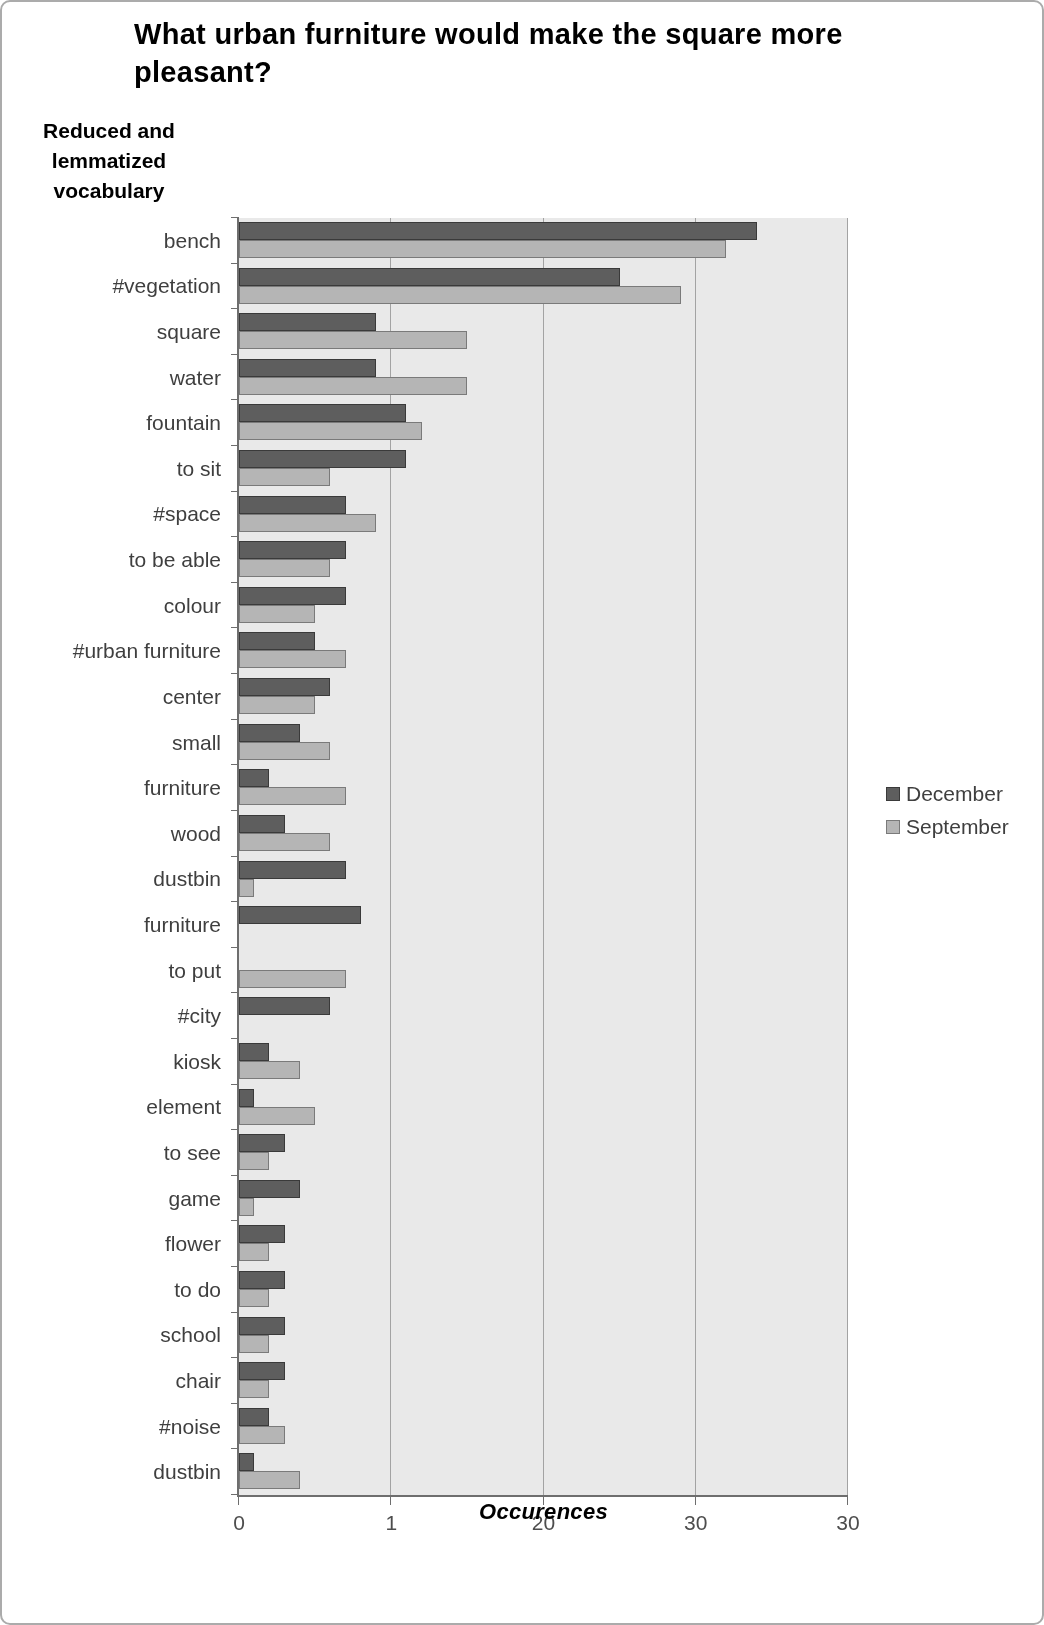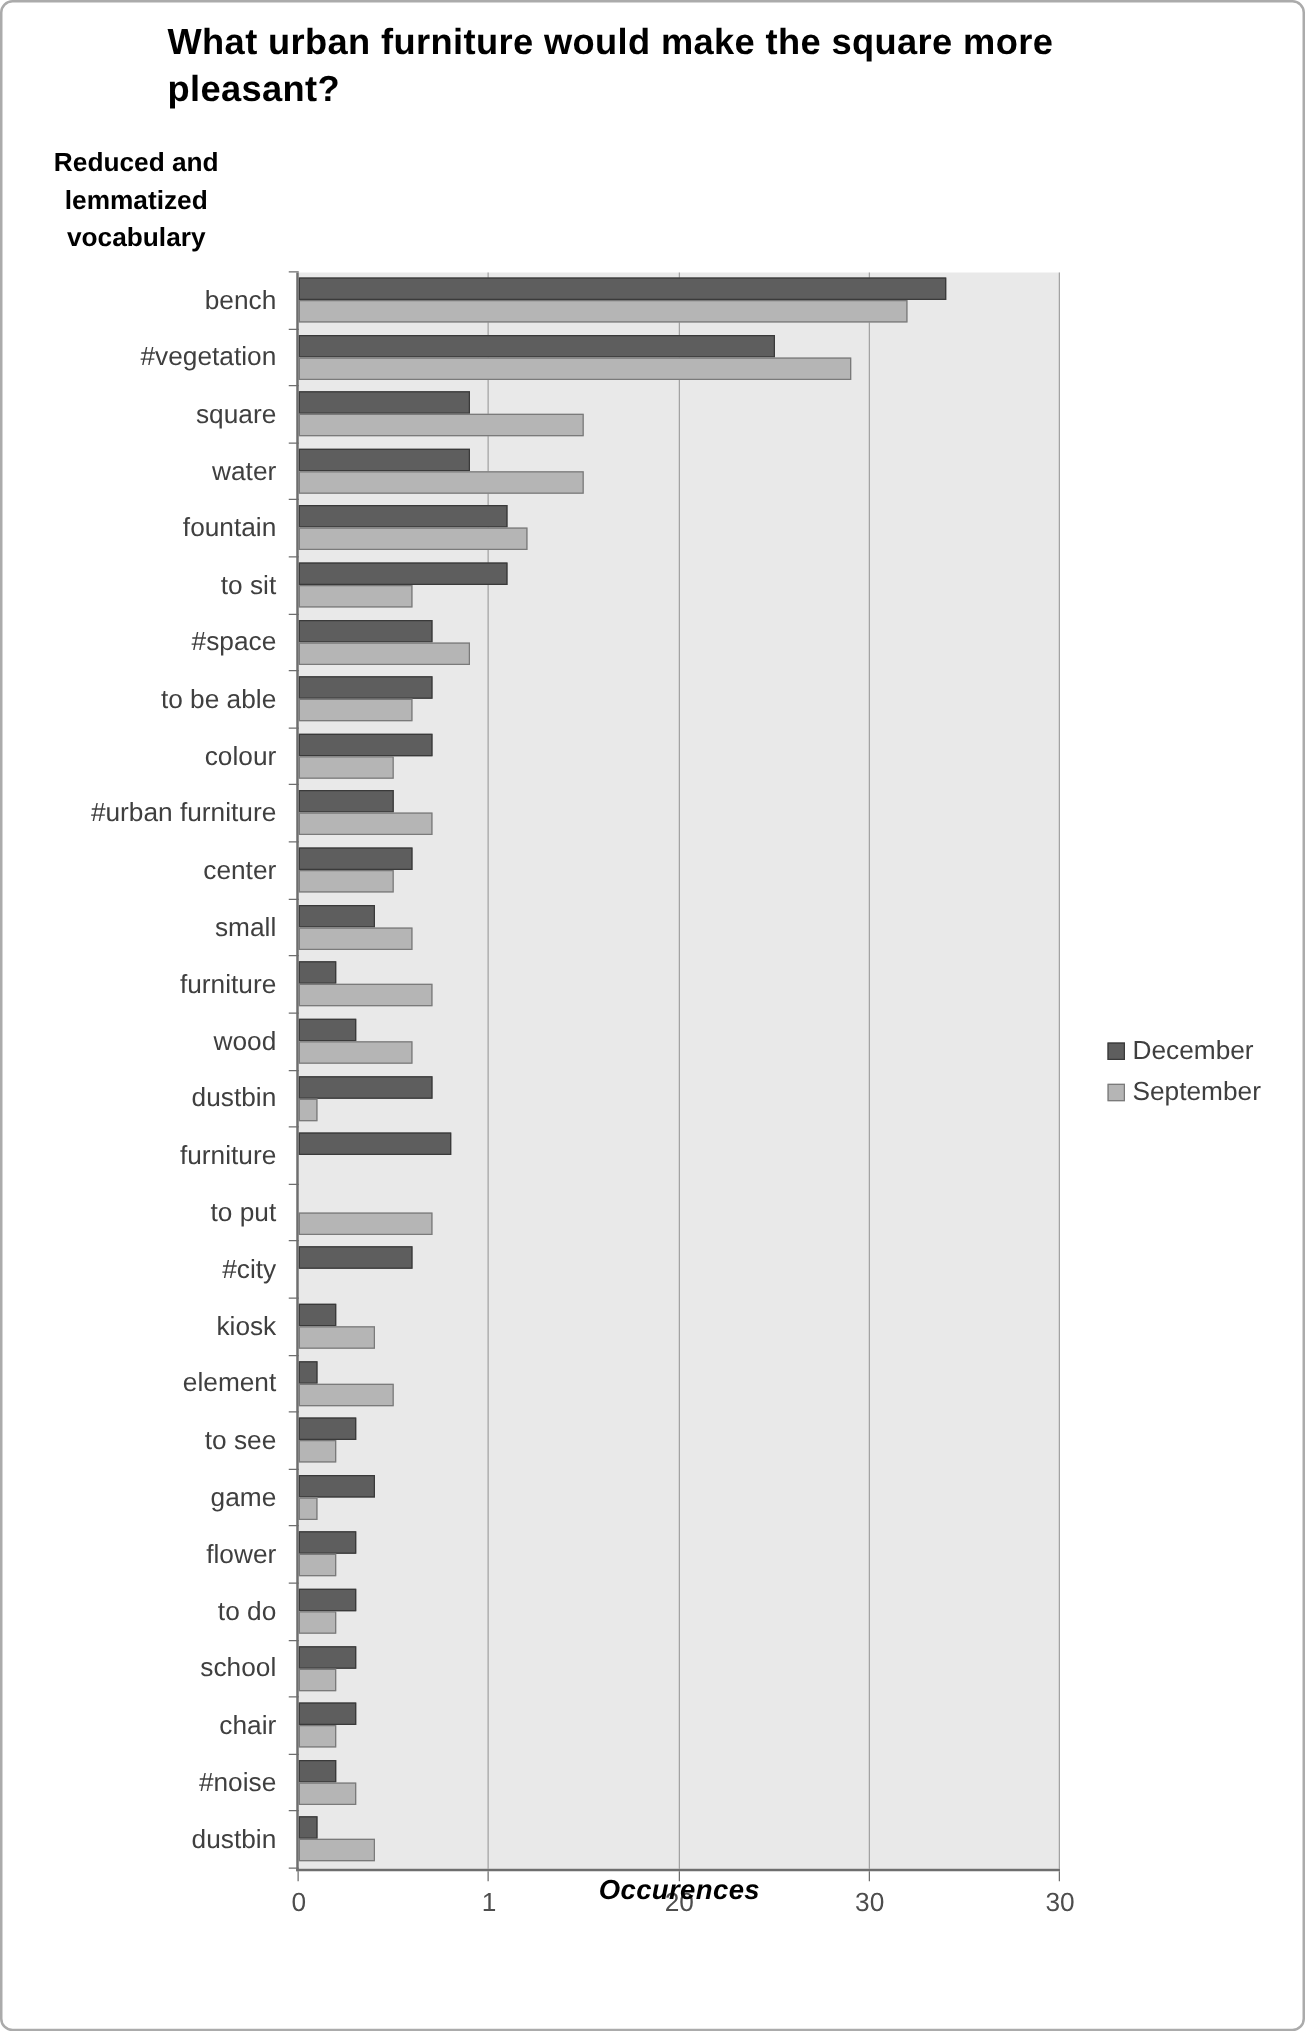--- a/index.html
+++ b/index.html
@@ -100,21 +100,21 @@
   .x-title {
     position: absolute;
     left: 237px; top: 1497px; width: 609px;
     text-align: center;
     font-weight: bold;
     font-size: 22px;
     color: #000000;
     letter-spacing: 0.3px;
     font-style: italic;
   }
-  .legend { position: absolute; left: 884px; top: 827px; }
+  .legend { position: absolute; left: 884px; top: 780px; }
   .legend-item { display: flex; align-items: center; margin-bottom: 9px; }
   .legend-marker { width: 14px; height: 14px; margin-right: 6px; flex: 0 0 auto; }
   .legend-label { font-size: 21px; color: #3f3f3f; white-space: nowrap; }
 </style>
 </head>
 <body>
 
 <div class="figure">
   <div class="title">What urban furniture would make the square more pleasant?</div>
   <div class="y-title">Reduced and lemmatized vocabulary</div>

